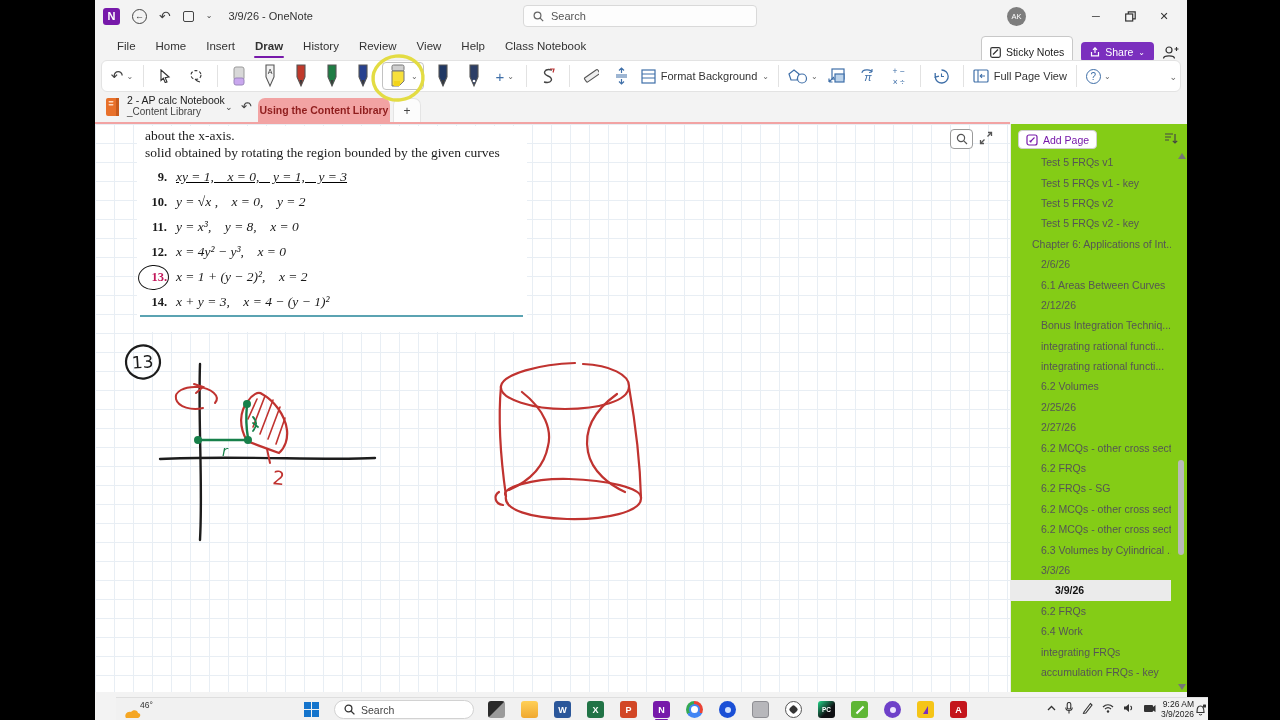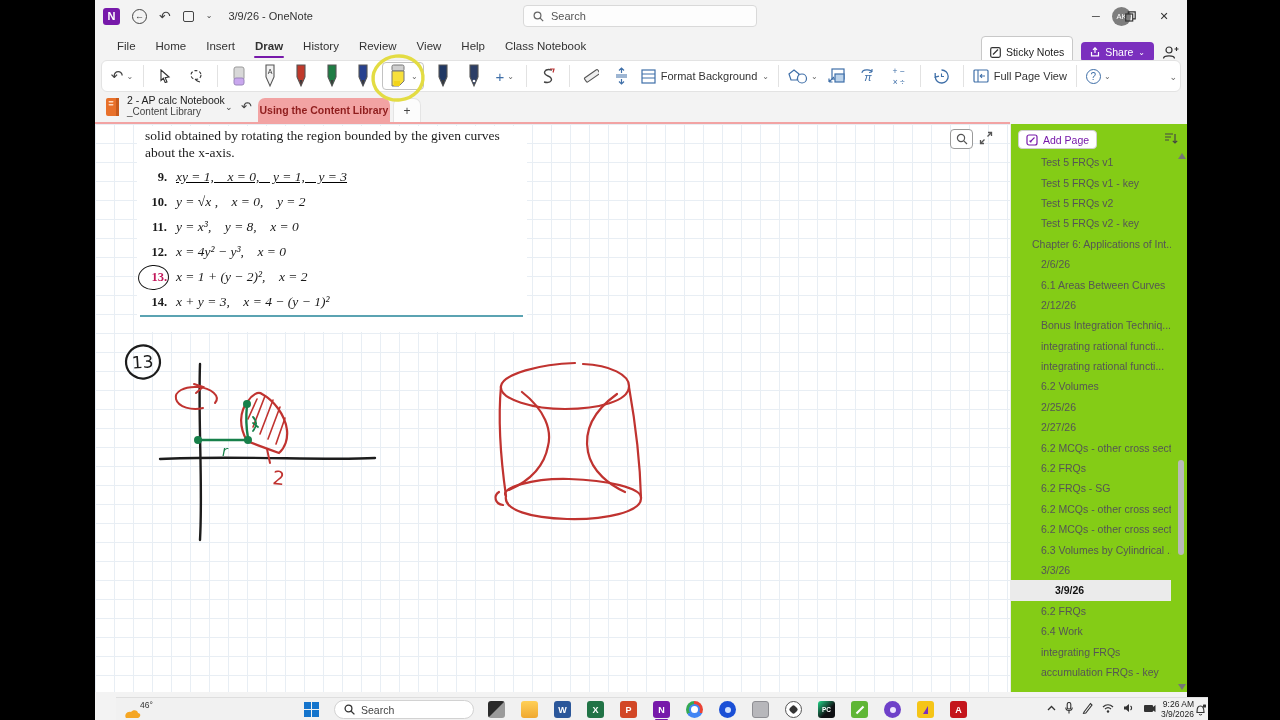--- a/index.html
+++ b/index.html
@@ -6,21 +6,21 @@
   html,body { width:1280px; height:720px; background:#000; font-family:"Liberation Sans",sans-serif; overflow:hidden; }
   .app { position:absolute; left:95px; top:0; width:1092px; height:720px; background:#f3f3f3; }
 
   
   .titlebar { position:absolute; left:0; top:0; width:100%; height:32px; background:#f3f3f3; }
   .tb-left { position:absolute; left:8px; top:0; height:32px; display:flex; align-items:center; gap:12px; }
   .onenote-logo { width:17px; height:17px; border-radius:3px; background:#7719aa; color:#fff; font-size:11px; font-weight:bold; display:flex; align-items:center; justify-content:center; }
   .tb-ic { color:#444; font-size:13px; line-height:1; }
   .win-title { font-size:11px; color:#333; margin-left:4px; white-space:nowrap; }
   .tb-search { position:absolute; left:428px; top:5px; width:234px; height:22px; background:#fdfdfd; border:1px solid #d9d9d9; border-radius:4px; display:flex; align-items:center; gap:7px; padding:0 9px; color:#555; font-size:11px; }
-  .avatar { position:absolute; left:1017px; top:7px; width:19px; height:19px; border-radius:50%; background:#7d7d7d; color:#fff; font-size:7.5px; display:flex; align-items:center; justify-content:center; }
+  .avatar { position:absolute; left:912px; top:7px; width:19px; height:19px; border-radius:50%; background:#7d7d7d; color:#fff; font-size:7.5px; display:flex; align-items:center; justify-content:center; }
   .win-controls { position:absolute; right:6px; top:0; height:32px; display:flex; }
   .win-btn { width:34px; height:32px; display:flex; align-items:center; justify-content:center; color:#333; font-size:11px; }
 
   
   .menubar { position:absolute; left:0; top:32px; width:100%; height:28px; }
   .menu-items { position:absolute; left:12px; top:0; display:flex; height:28px; }
   .menu-item { padding:0 10px; font-size:11.5px; color:#333; display:flex; align-items:center; position:relative; cursor:default; }
   .menu-item.active { font-weight:bold; }
   .menu-item.active::after { content:""; position:absolute; left:9px; right:9px; bottom:2px; height:2.5px; background:#7719aa; border-radius:2px; }
   .menu-right { position:absolute; right:8px; top:4px; display:flex; align-items:center; gap:8px; }
@@ -361,22 +361,22 @@
     <span class="nb-caret">⌄</span>
     <span class="nb-back">↶</span>
     <div class="sec-tab">Using the Content Library</div>
     <div class="new-tab">+</div>
     <div class="salmon-line"></div>
   </div>
 
   <div class="canvas">
     <div class="paper">
       <div class="intro">
+        <div>about the x-axis.</div>
         <div>solid obtained by rotating the region bounded by the given curves</div>
-        <div>about the x-axis.</div>
       </div>
       <div>
 
           <div class="prob-row" style="top: 41px; text-decoration: underline;">
             <span class="prob-num">9.</span><span class="prob-formula">xy = 1, x = 0, y = 1, y = 3</span>
           </div>
 
           <div class="prob-row" style="top: 66px;">
             <span class="prob-num">10.</span><span class="prob-formula">y = √x , x = 0, y = 2</span>
           </div>

